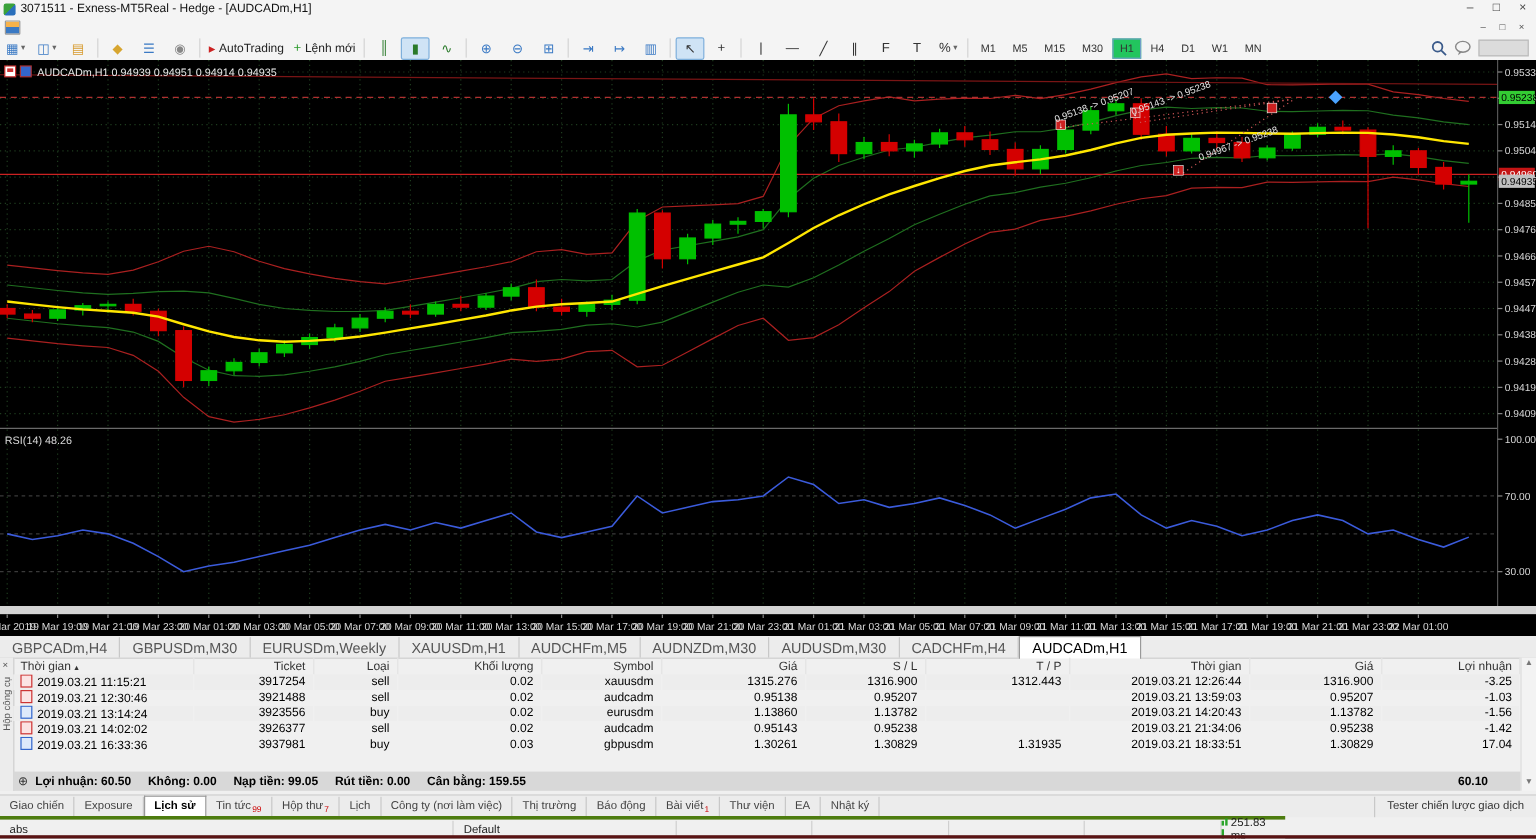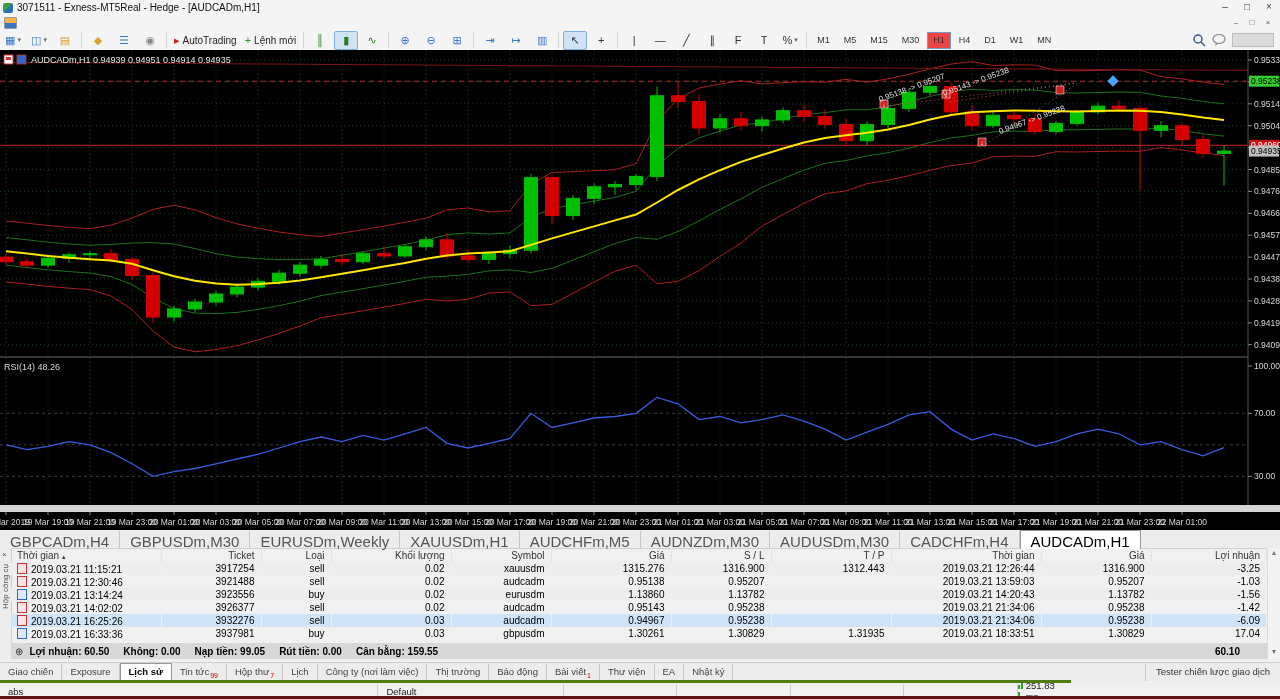--- a/index.html
+++ b/index.html
@@ -19,28 +19,28 @@
   #mdicontrols{margin-left:auto;display:flex;padding-right:4px;}
   .mdibtn{width:16px;height:12px;text-align:center;font-size:8px;line-height:11px;color:#555;}
   
   #toolbar{left:0;top:30px;width:1280px;height:20px;background:#f4f4f4;display:flex;align-items:center;border-bottom:1px solid #c9c9c9;}
   .tbsep{width:1px;height:16px;background:#d4d4d4;margin:0 3px;}
   .tbbtn{height:17px;min-width:18px;display:flex;align-items:center;justify-content:center;margin:0 1px;padding:0 2px;border:1px solid transparent;border-radius:2px;font-size:11px;}
   .tbbtn.active{background:#cfe3f5;border-color:#7fb0dc;}
   .tbbtn .lbl{font-size:10px;margin-left:3px;color:#222;}
   .caret{font-size:7px;color:#666;margin-left:2px;}
   .tf{height:15px;padding:0 5px;display:flex;align-items:center;font-size:9px;color:#333;border:1px solid transparent;margin:6px 1px;}
-  .tf.active{background:#ef4444;border-color:#6f9fc8;}
+  .tf.active{background:#22c55e;border-color:#6f9fc8;}
   #tbright{margin-left:auto;display:flex;align-items:center;padding-right:6px;}
   #tbsearchbox{width:40px;height:12px;background:#dcdcdc;border:1px solid #bbb;margin-left:5px;}
   
   #chartwrap{left:0;top:50px;width:1280px;height:480px;background:#000;}
   
   #symtabs{left:0;top:530px;width:1280px;height:18px;background:#ececec;display:flex;align-items:flex-end;border-bottom:1px solid #cfcfcf;}
-  .symtab{padding:2px 10px;color:#555;font-size:15px;border-right:1px solid #c8c8c8;height:13px;}
+  .symtab{padding:2px 10px;color:#555;font-size:12px;border-right:1px solid #c8c8c8;height:13px;}
   .symtab.active{background:#fff;border:1px solid #999;border-bottom:none;color:#000;margin-bottom:-1px;padding-bottom:3px;}
   #tbstrip{left:0;top:548px;width:11px;height:111px;background:#ececec;border-right:1px solid #cfcfcf;}
   #tbclose{position:absolute;top:2px;left:2px;font-size:8px;color:#555;}
   #tbvert{position:absolute;top:16px;left:1px;writing-mode:vertical-rl;transform:rotate(180deg);font-size:8px;color:#555;}
   #histtable{position:absolute;left:11px;top:548px;width:1256px;}
   table{border-collapse:collapse;table-layout:fixed;width:1256px;font-size:10px;}
   th{font-weight:normal;color:#333;text-align:right;padding:1px 6px;border-right:1px solid #e3e3e3;height:12px;white-space:nowrap;overflow:hidden;}
   th:first-child{text-align:left;}
   td{padding:0 6px;height:13px;text-align:right;border-right:1px solid #f0f0f0;white-space:nowrap;overflow:hidden;}
   td:first-child{text-align:left;}
@@ -604,33 +604,20 @@
             <td>sell</td>
             <td>0.02</td>
             <td>audcadm</td>
             <td>0.95143</td>
             <td>0.95238</td>
             <td></td>
             <td>2019.03.21 21:34:06</td>
             <td>0.95238</td>
             <td>-1.42</td>
           </tr>
-          <tr class="sel">
-            <td><span class="rowicon"></span>2019.03.21 16:25:26</td>
-            <td>3932276</td>
-            <td>sell</td>
-            <td>0.03</td>
-            <td>audcadm</td>
-            <td>0.94967</td>
-            <td>0.95238</td>
-            <td></td>
-            <td>2019.03.21 21:34:06</td>
-            <td>0.95238</td>
-            <td>-6.09</td>
-          </tr>
           <tr>
             <td><span class="rowicon buy"></span>2019.03.21 16:33:36</td>
             <td>3937981</td>
             <td>buy</td>
             <td>0.03</td>
             <td>gbpusdm</td>
             <td>1.30261</td>
             <td>1.30829</td>
             <td>1.31935</td>
             <td>2019.03.21 18:33:51</td>

